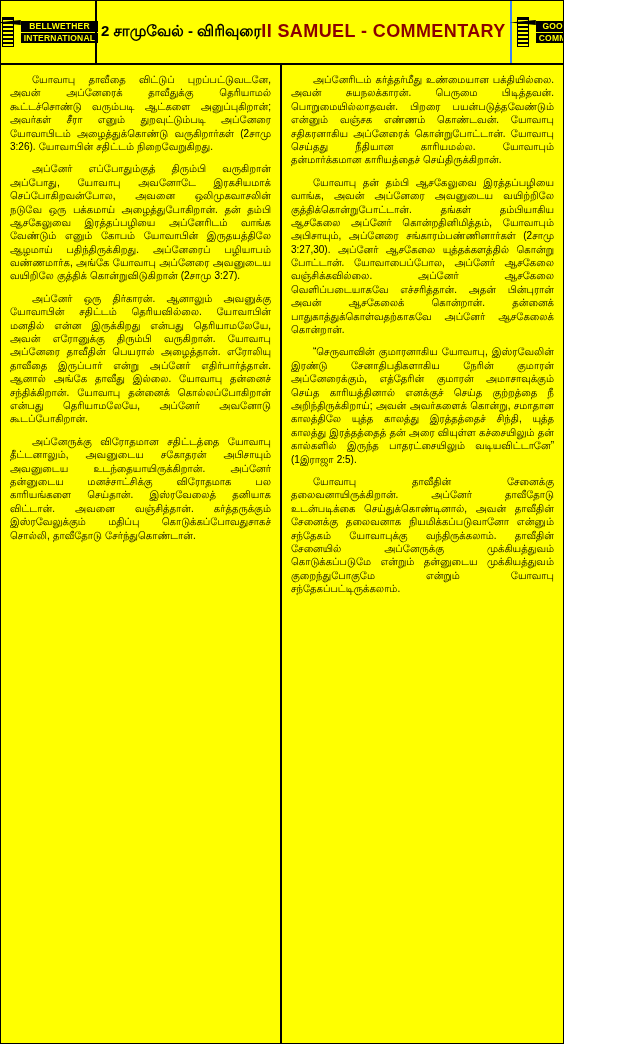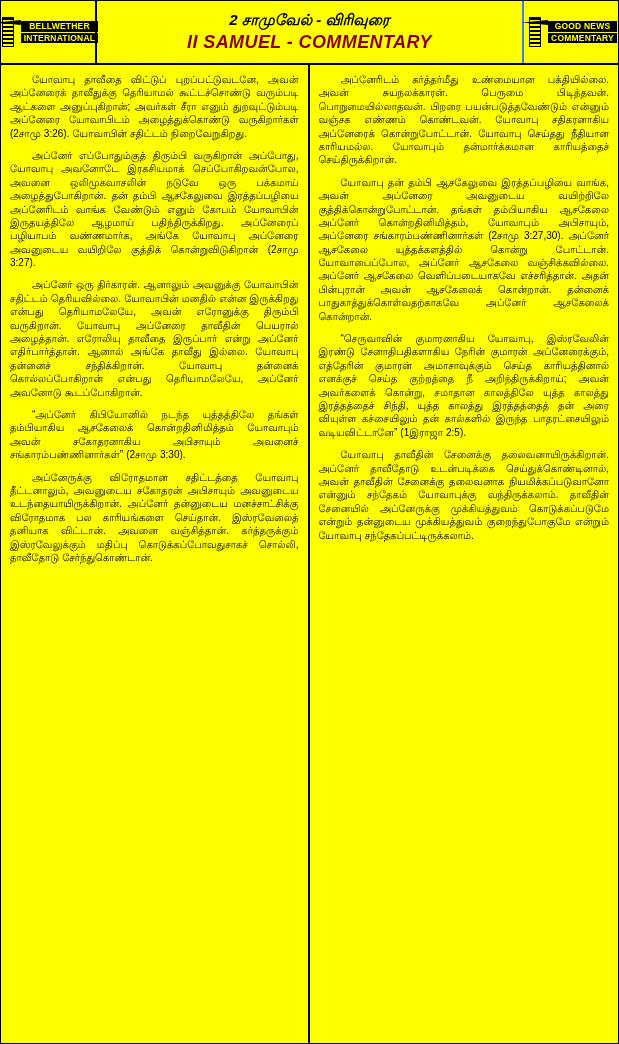--- a/index.html
+++ b/index.html
@@ -4,21 +4,21 @@
 <style>
   html, body {
     margin: 0;
     padding: 0;
     background: #ffffff;
   }
   body {
     font-family: "Liberation Sans", sans-serif;
   }
   .page {
-    width: 619px;
+    width: 564px;
     height: 1044px;
     box-sizing: border-box;
     background: #ffff00;
     border: 1px solid #000000;
     position: relative;
     overflow: hidden;
   }
   
   .header {
     display: flex;
@@ -91,27 +91,25 @@
     letter-spacing: 0.2px;
     padding: 1px 3px;
     text-align: center;
     white-space: nowrap;
     margin-bottom: 1px;
   }
   .logo-band:last-child { margin-bottom: 0; }
   .title-box {
     flex: 1 1 auto;
     display: flex;
-    flex-direction: column;
     align-items: center;
     justify-content: center;
     text-align: center;
     padding: 2px 4px;
     box-sizing: border-box;
-    font-style: italic;
   }
   .title-tamil {
     font-size: 15px;
     font-weight: bold;
     color: #000000;
     line-height: 1.2;
     margin-bottom: 3px;
     white-space: nowrap;
   }
   .title-english {
@@ -186,21 +184,20 @@
     </div>
 
   </div>
 
   <div class="body-area">
 
     <div class="column left">
       <p class="para">யோவாபு தாவீதை விட்டுப் புறப்பட்டுவடனே, அவன் அப்னேரைக் தாவீதுக்கு தெரியாமல் கூட்டச்சொண்டு வரும்படி ஆட்களை அனுப்புகிறான்; அவர்கள் சீரா எனும் துறவுட்டும்படி அப்னேரை யோவாபிடம் அழைத்துக்கொண்டு வருகிறார்கள்  (2சாமு   3:26). யோவாபின் சதிட்டம் நிறைவேறுகிறது.</p>
       <p class="para">அப்னேர் எப்போதும்குத் திரும்பி வருகிறான் அப்போது, யோவாபு அவனோடே இரகசியமாக் செப்போகிறவன்போல, அவனை ஒலிமுகவாசலின் நடுவே ஒரு பக்கமாய் அழைத்துபோகிறான். தன் தம்பி ஆசகேலுவை இரத்தப்பழியை அப்னேரிடம் வாங்க வேண்டும் எனும் கோபம் யோவாபின் இருதயத்திலே ஆழமாய் பதிந்திருக்கிறது. அப்னேரைப் பழியாபம் வண்ணமார்க, அங்கே யோவாபு அப்னேரை அவனுடைய வயிறிலே குத்திக் கொன்றுவிடுகிறான்  (2சாமு 3:27).</p>
       <p class="para">அப்னேர் ஒரு திர்காரன். ஆனாலும் அவனுக்கு யோவாபின் சதிட்டம் தெரியவில்லை. யோவாபின் மனதில் என்ன இருக்கிறது என்பது தெரியாமலேயே, அவன் எரோனுக்கு திரும்பி வருகிறான். யோவாபு அப்னேரை தாவீதின் பெயரால் அழைத்தான். எரோலியு தாவீதை இருப்பார் என்று அப்னேர் எதிர்பார்த்தான். ஆனால் அங்கே தாவீது இல்லை. யோவாபு தன்னைச் சந்திக்கிறான். யோவாபு தன்னைக் கொல்லப்போகிறான் என்பது தெரியாமலேயே, அப்னேர் அவனோடு கூடப்போகிறான்.</p>
-      <p class="para">“அப்னேர் கிபியோனில் நடந்த யுத்தத்திலே தங்கள் தம்பியாகிய ஆசகேலைக் கொன்றதினிமித்தம் யோவாபும் அவன் சகோதரனாகிய அபிசாயும் அவனைச் சங்காரம்பண்ணினார்கள்” (2சாமு 3:30).</p>
       <p class="para">அப்னேருக்கு விரோதமான சதிட்டத்தை யோவாபு தீட்டனாலும், அவனுடைய சகோதரன் அபிசாயும் அவனுடைய உடந்தையாயிருக்கிறான். அப்னேர் தன்னுடைய மனச்சாட்சிக்கு விரோதமாக பல காரியங்களை செய்தான். இஸ்ரவேலைத் தனியாக விட்டான். அவனை வஞ்சித்தான். கர்த்தருக்கும் இஸ்ரவேலுக்கும் மதிப்பு கொடுக்கப்போவதுசாகச் சொல்லி, தாவீதோடு சேர்ந்துகொண்டான்.</p>
     </div>
 
     <div class="column right">
       <p class="para">அப்னேரிடம் கர்த்தர்மீது உண்மையான பக்தியில்லை. அவன் சுயநலக்காரன். பெருமை பிடித்தவன். பொறுமையில்லாதவன். பிறரை பயன்படுத்தவேண்டும் என்னும் வஞ்சக எண்ணம் கொண்டவன். யோவாபு சதிகரனாகிய அப்னேரைக் கொன்றுபோட்டான். யோவாபு செய்தது நீதியான காரியமல்ல. யோவாபும் தன்மார்க்கமான காரியத்தைச் செய்திருக்கிறான்.</p>
       <p class="para">யோவாபு தன் தம்பி ஆசகேலுவை இரத்தப்பழியை வாங்க, அவன் அப்னேரை அவனுடைய வயிற்றிலே குத்திக்கொன்றுபோட்டான். தங்கள் தம்பியாகிய ஆசகேலை அப்னேர் கொன்றதினிமித்தம், யோவாபும் அபிசாயும், அப்னேரை சங்காரம்பண்ணினார்கள் (2சாமு 3:27,30). அப்னேர் ஆசகேலை யுத்தக்களத்தில் கொன்று போட்டான். யோவாபைப்போல, அப்னேர் ஆசகேலை வஞ்சிக்கவில்லை. அப்னேர் ஆசகேலை வெளிப்படையாகவே எச்சரித்தான். அதன் பின்புரான் அவன் ஆசகேலைக் கொன்றான். தன்னைக் பாதுகாத்துக்கொள்வதற்காகவே அப்னேர் ஆசகேலைக் கொன்றான்.</p>
       <p class="para">“செருவாவின் குமாரனாகிய யோவாபு, இஸ்ரவேலின் இரண்டு சேனாதிபதிகளாகிய நேரின் குமாரன் அப்னேரைக்கும், எத்தேரின் குமாரன் அமாசாவுக்கும் செய்த காரியத்தினால் எனக்குச் செய்த குற்றத்தை நீ அறிந்திருக்கிறாய்; அவன் அவர்களைக் கொன்று, சமாதான காலத்திலே யுத்த காலத்து இரத்தத்தைச் சிந்தி, யுத்த காலத்து இரத்தத்தைத் தன் அரை வியுள்ள கச்சையிலும் தன் கால்களில் இருந்த பாதரட்சையிலும் வடியவிட்டானே” (1இராஜா 2:5).</p>
       <p class="para">யோவாபு தாவீதின் சேனைக்கு தலைவனாயிருக்கிறான். அப்னேர் தாவீதோடு உடன்படிக்கை செய்துக்கொண்டினால், அவன் தாவீதின் சேனைக்கு தலைவனாக நியமிக்கப்படுவானோ என்னும் சந்தேகம் யோவாபுக்கு வந்திருக்கலாம். தாவீதின் சேனையில் அப்னேருக்கு முக்கியத்துவம் கொடுக்கப்படுமே என்றும் தன்னுடைய முக்கியத்துவம் குறைந்துபோகுமே என்றும் யோவாபு சந்தேகப்பட்டிருக்கலாம்.</p>
     </div>
 

